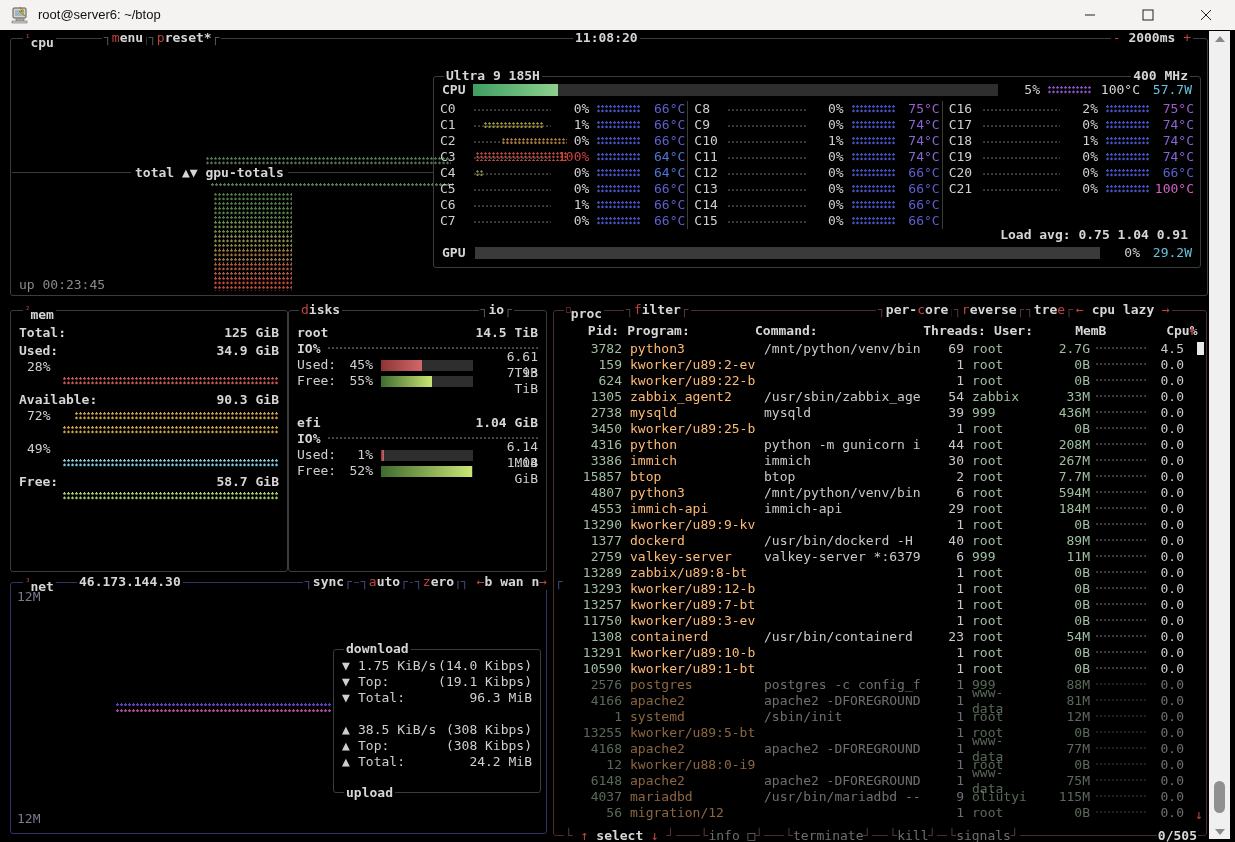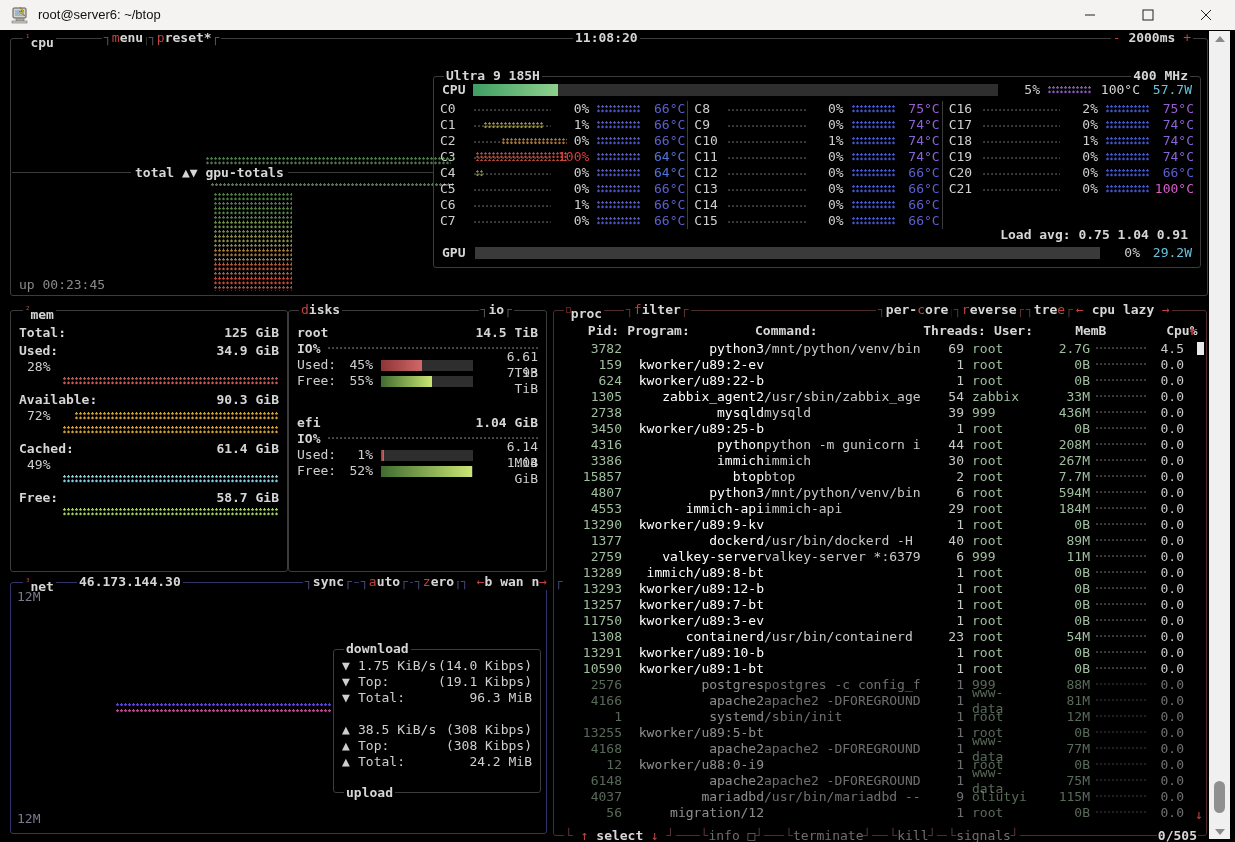--- a/index.html
+++ b/index.html
@@ -1,21 +1,21 @@
 <!DOCTYPE html>
 <html><head>
 <meta charset="utf-8">
 <style>
   html,body{margin:0;padding:0;background:#1a1a1a;}
   .screen{position:relative;width:1235px;height:842px;background:#000;overflow:hidden;
           font-family:"DejaVu Sans Mono",monospace;font-size:13px;line-height:16px;color:#cfcfcf;}
   
   .red{color:#bf4440;} .white{color:#d6d6d6;font-weight:bold;} .dim{opacity:.55;} .dgray{color:#6e6e6e;} .cyan{color:#66c2df;}
   .t64{color:#4f74d8;} .t66{color:#5c5fd2;} .t74{color:#8a64d6;} .t75{color:#9c5ed2;} .t100{color:#d45fc8;}
-  .pgreen{color:#9fbf9f;} .green{color:#ffffff;text-align:right;} .cmdc{color:#c9c9c9;}
+  .pgreen{color:#9fbf9f;} .green{color:#fdba74;} .cmdc{color:#c9c9c9;}
   
   .titlebar{position:absolute;left:0;top:0;width:1235px;height:30px;background:#f5f3f2;
             display:flex;align-items:center;color:#111;font-family:"Liberation Sans",sans-serif;font-size:13px;}
   .tb-icon{margin:0 8px 0 10px;width:20px;height:20px;position:relative;}
   .tb-title{flex:0 0 auto;}
   .wbtns{position:absolute;right:0;top:0;height:30px;display:flex;}
   .wbtn{width:58px;height:30px;display:flex;align-items:center;justify-content:center;color:#222;font-size:14px;}
   
   .vscroll{position:absolute;left:1209px;top:31px;width:21px;height:808px;background:#f0f0f0;}
   .sb-arrow{position:absolute;left:0;width:21px;height:15px;display:flex;align-items:center;justify-content:center;}
@@ -392,24 +392,20 @@
         <div class="m-strip dots c-used"></div>
         <div class="m-head">
           <span class="white">Available:</span>
           <span class="white">90.3 GiB</span>
         </div>
         <div class="m-pct">
           <span class="">72%</span>
           <div class="m-inline dots c-avail"></div>
         </div>
         <div class="m-strip dots c-avail"></div>
-        <div class="m-head">
-          <span class="white">Cached:</span>
-          <span class="white">61.4 GiB</span>
-        </div>
         <div class="m-pct">
           <span class="">49%</span>
         </div>
         <div class="m-strip dots c-cached"></div>
         <div class="m-head">
           <span class="white">Free:</span>
           <span class="white">58.7 GiB</span>
         </div>
         <div class="m-strip dots c-free"></div>
       </div>
@@ -699,21 +695,21 @@
           <span class="c-prog green">valkey-server</span>
           <span class="c-cmd cmdc">valkey-server *:6379</span>
           <span class="c-thr cmdc">6</span>
           <span class="c-user pgreen">999</span>
           <span class="c-mem pgreen">11M</span>
           <div class="c-graph dotline"></div>
           <span class="c-cpu cmdc">0.0</span>
         </div>
         <div class="prow">
           <span class="c-pid pgreen">13289</span>
-          <span class="c-prog green">immich/u89:8-bt</span>
+          <span class="c-prog green">zabbix/u89:8-bt</span>
           <span class="c-cmd cmdc"></span>
           <span class="c-thr cmdc">1</span>
           <span class="c-user pgreen">root</span>
           <span class="c-mem pgreen">0B</span>
           <div class="c-graph dotline"></div>
           <span class="c-cpu cmdc">0.0</span>
         </div>
         <div class="prow">
           <span class="c-pid pgreen">13293</span>
           <span class="c-prog green">kworker/u89:12-b</span>

